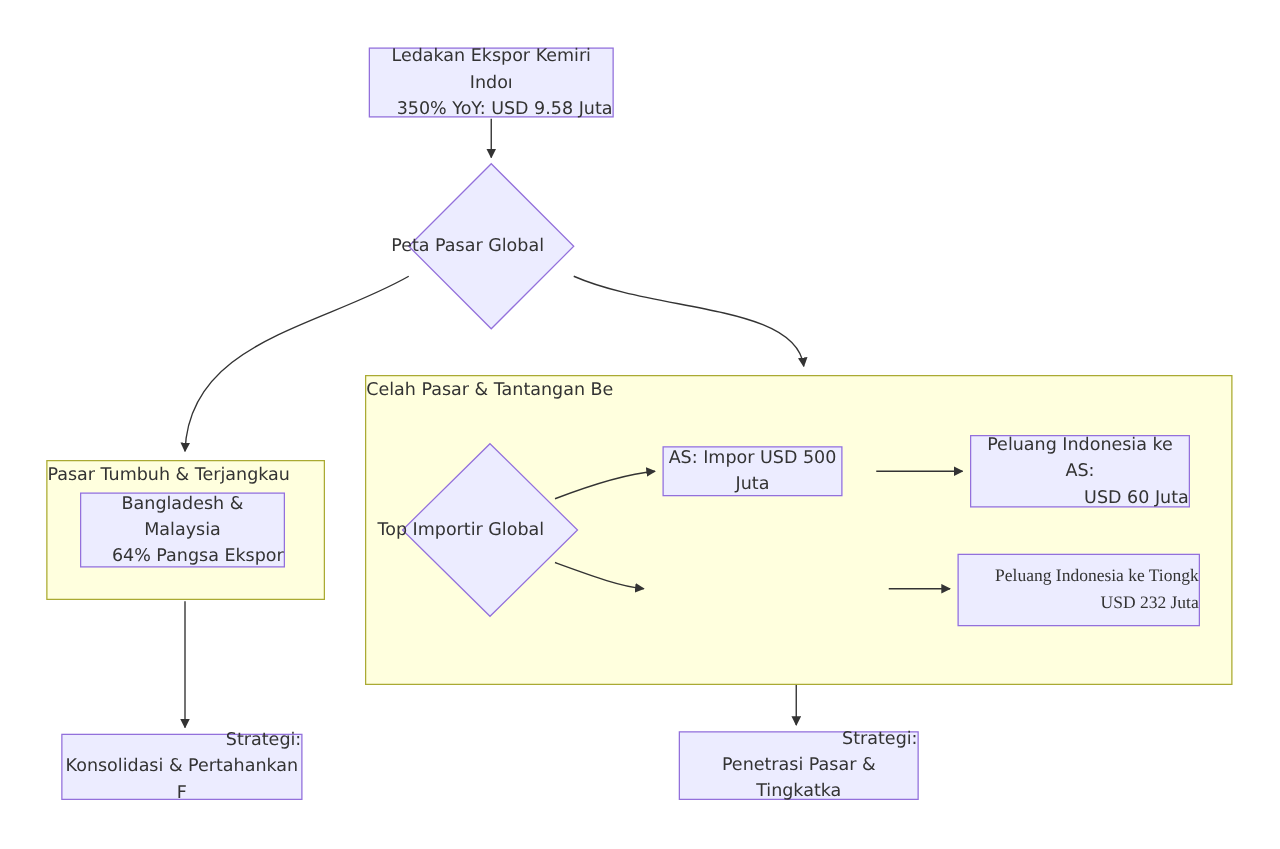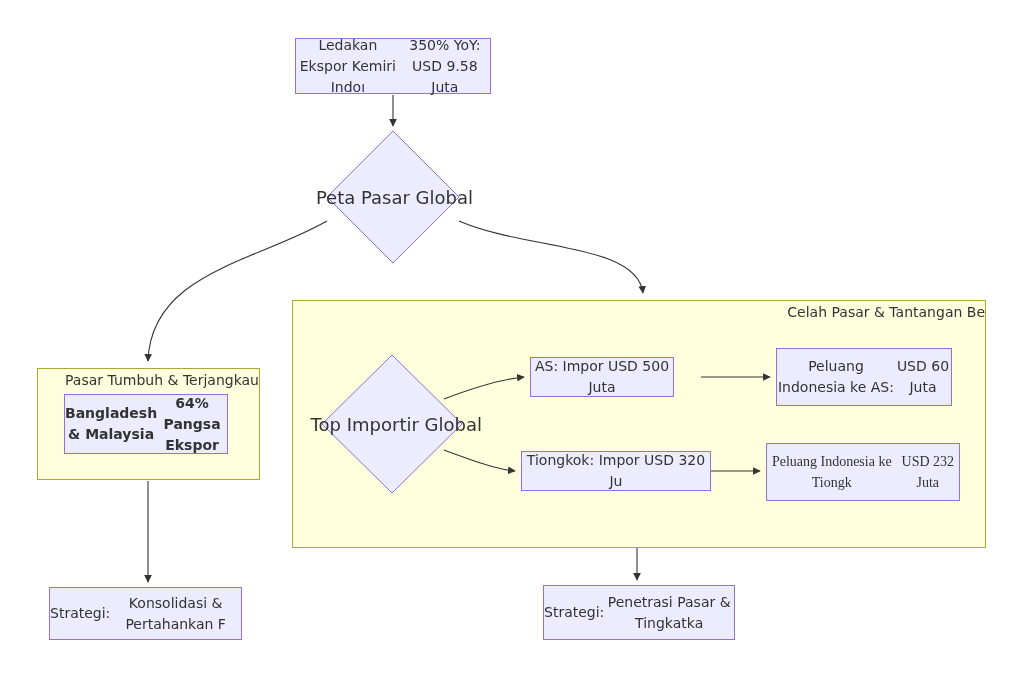--- a/index.html
+++ b/index.html
@@ -37,44 +37,44 @@
     z-index: 1;
     background: var(--cluster-fill, #FFFFDE);
     border: 1px solid var(--cluster-border, #AAAA33);
     box-sizing: border-box;
   }
   .cluster-title {
     position: absolute;
     top: 3px;
     left: 0;
     width: 100%;
-    text-align: right;
+    text-align: left;
     font-size: 14px;
     color: var(--text, #333333);
   }
   .node {
     position: absolute;
     z-index: 3;
     background: var(--node-fill, #ECECFF);
     border: 1px solid var(--node-border, #9370DB);
     box-sizing: border-box;
     display: flex;
-    flex-direction: row;
-    align-items: center;
+    flex-direction: column;
+    align-items: flex-end;
     justify-content: center;
     text-align: center;
     font-size: 14px;
     line-height: 21px;
     color: var(--text, #333333);
   }
   .diamond-label {
     position: absolute;
     z-index: 3;
-    text-align: right;
-    font-size: 18px;
+    text-align: left;
+    font-size: 14px;
     line-height: 21px;
     color: var(--text, #333333);
   }
 </style>
 </head>
 <body>
 
 <div class="canvas">
 
   <svg class="edges" width="1024" height="679" viewBox="0 0 1024 679">
@@ -103,32 +103,29 @@
 
   <div class="cluster" style="left:292px; top:300px; width:694px; height:248px;">
     <div class="cluster-title">Celah Pasar &amp; Tantangan Be</div>
   </div>
 
   <div class="node" style="left:295px; top:38px; width:196px; height:56px;">
     <div>Ledakan Ekspor Kemiri Indoı</div>
     <div>350% YoY: USD 9.58 Juta</div>
   </div>
 
-  <div class="node" style="left:64px; top:394px; width:164px; height:60px;font-weight:bold;">
+  <div class="node" style="left:64px; top:394px; width:164px; height:60px;">
     <div>Bangladesh &amp; Malaysia</div>
     <div>64% Pangsa Ekspor</div>
   </div>
 
   <div class="node" style="left:530px; top:357px; width:144px; height:40px;">
     <div>AS: Impor USD 500 Juta</div>
   </div>
 
-  <div class="node" style="left:521px; top:451px; width:190px; height:40px;">
-    <div>Tiongkok: Impor USD 320 Ju</div>
-  </div>
 
   <div class="node" style="left:776px; top:348px; width:176px; height:58px;">
     <div>Peluang Indonesia ke AS:</div>
     <div>USD 60 Juta</div>
   </div>
 
   <div class="node" style="left:766px; top:443px; width:194px; height:58px;font-family:Liberation Serif, serif;">
     <div>Peluang Indonesia ke Tiongk</div>
     <div>USD 232 Juta</div>
   </div>

